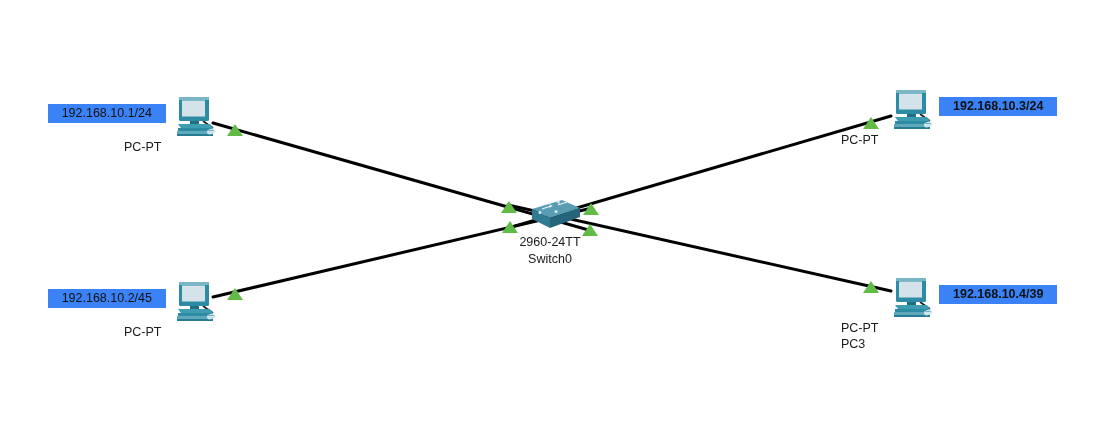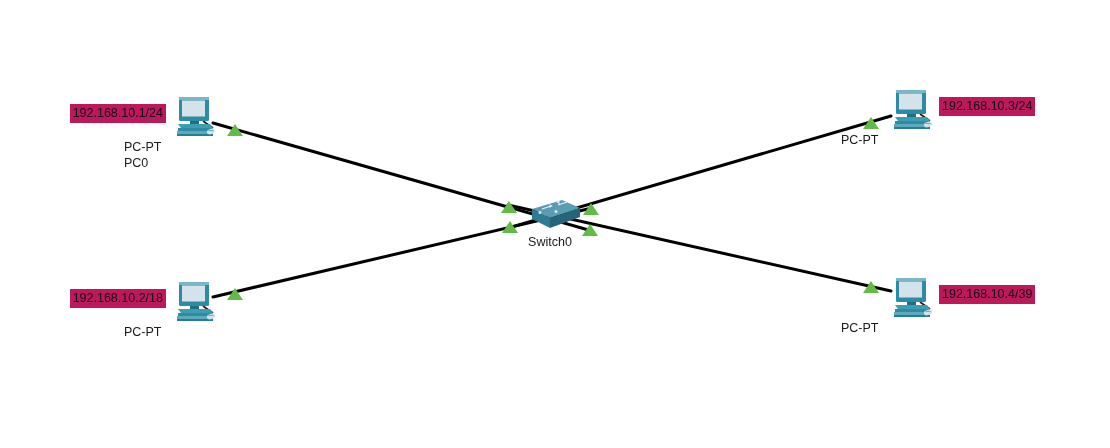--- a/index.html
+++ b/index.html
@@ -57,34 +57,35 @@
     top: 20px;
     width: 140px;
     text-align: center;
     color: #1a1a1a;
     font-size: 12.5px;
     line-height: 17px;
     white-space: nowrap;
   }
   .ip-label {
     position: absolute;
-    background: #be185d;
+    background: #3b82f6;
     color: #111111;
     font-size: 12.5px;
     line-height: 17px;
-    padding: 1px 3px;
+    padding: 1px 14px;
     white-space: nowrap;
   }
   .ip-left {
     right: 28px;
     top: -11px;
   }
   .ip-right {
     left: 28px;
     top: -11px;
+    font-weight: bold;
   }
 </style>
 </head>
 <body>
 
 <div id="canvas">
 
   <svg id="links" viewBox="0 0 1110 448" xmlns="http://www.w3.org/2000/svg">
     <g id="link-lines">
         <line x1="213" y1="123" x2="592" y2="231" stroke="#000000" stroke-width="3" stroke-linecap="round"></line>
@@ -114,42 +115,41 @@
             <rect x="20" y="30" width="9" height="3" fill="#1f6e84"></rect>
             <path d="M8 33 L40 33 L43 37 L11 37 Z" fill="#3f9db2"></path>
             <path d="M8 37 L43 37 L43 40 L8 40 Z" fill="#2d8ca3"></path>
             <path d="M7 40 L43 40 L43 43 L7 43 Z" fill="#5fa9bd"></path>
             <path d="M7 43 L43 43 L43 45 L7 45 Z" fill="#277c93"></path>
             <ellipse cx="41" cy="40.5" rx="4.2" ry="2.6" fill="#cfe3ea" transform="rotate(-18 41 40.5)"></ellipse>
             <path d="M38.5 39.5 L43.5 39.5" stroke="#6aa4b6" stroke-width="0.9"></path>
           </svg></div>
         <div class="dev-labels">
           <div>PC-PT</div>
-          <div>PC0</div>
         </div>
         <div class="ip-label ip-left">192.168.10.1/24</div>
       </div>
       <div class="node" style="left: 194px; top: 300px;">
         <div class="dev-icon"><svg viewBox="0 0 48 48" xmlns="http://www.w3.org/2000/svg">
             <path d="M33 30 L43 37" stroke="#1b1b1b" stroke-width="1.6" fill="none"></path>
             <rect x="9" y="6" width="30" height="24" rx="1.5" fill="#2d8ca3"></rect>
             <rect x="9" y="6" width="30" height="3" fill="#79b7c6"></rect>
             <rect x="12" y="9.5" width="23" height="16" fill="#d3e3e9"></rect>
             <rect x="20" y="30" width="9" height="3" fill="#1f6e84"></rect>
             <path d="M8 33 L40 33 L43 37 L11 37 Z" fill="#3f9db2"></path>
             <path d="M8 37 L43 37 L43 40 L8 40 Z" fill="#2d8ca3"></path>
             <path d="M7 40 L43 40 L43 43 L7 43 Z" fill="#5fa9bd"></path>
             <path d="M7 43 L43 43 L43 45 L7 45 Z" fill="#277c93"></path>
             <ellipse cx="41" cy="40.5" rx="4.2" ry="2.6" fill="#cfe3ea" transform="rotate(-18 41 40.5)"></ellipse>
             <path d="M38.5 39.5 L43.5 39.5" stroke="#6aa4b6" stroke-width="0.9"></path>
           </svg></div>
         <div class="dev-labels">
           <div>PC-PT</div>
         </div>
-        <div class="ip-label ip-left">192.168.10.2/18</div>
+        <div class="ip-label ip-left">192.168.10.2/45</div>
       </div>
       <div class="node" style="left: 911px; top: 108px;">
         <div class="dev-icon"><svg viewBox="0 0 48 48" xmlns="http://www.w3.org/2000/svg">
             <path d="M33 30 L43 37" stroke="#1b1b1b" stroke-width="1.6" fill="none"></path>
             <rect x="9" y="6" width="30" height="24" rx="1.5" fill="#2d8ca3"></rect>
             <rect x="9" y="6" width="30" height="3" fill="#79b7c6"></rect>
             <rect x="12" y="9.5" width="23" height="16" fill="#d3e3e9"></rect>
             <rect x="20" y="30" width="9" height="3" fill="#1f6e84"></rect>
             <path d="M8 33 L40 33 L43 37 L11 37 Z" fill="#3f9db2"></path>
             <path d="M8 37 L43 37 L43 40 L8 40 Z" fill="#2d8ca3"></path>
@@ -172,34 +172,36 @@
             <rect x="20" y="30" width="9" height="3" fill="#1f6e84"></rect>
             <path d="M8 33 L40 33 L43 37 L11 37 Z" fill="#3f9db2"></path>
             <path d="M8 37 L43 37 L43 40 L8 40 Z" fill="#2d8ca3"></path>
             <path d="M7 40 L43 40 L43 43 L7 43 Z" fill="#5fa9bd"></path>
             <path d="M7 43 L43 43 L43 45 L7 45 Z" fill="#277c93"></path>
             <ellipse cx="41" cy="40.5" rx="4.2" ry="2.6" fill="#cfe3ea" transform="rotate(-18 41 40.5)"></ellipse>
             <path d="M38.5 39.5 L43.5 39.5" stroke="#6aa4b6" stroke-width="0.9"></path>
           </svg></div>
         <div class="dev-labels">
           <div>PC-PT</div>
+          <div>PC3</div>
         </div>
         <div class="ip-label ip-right">192.168.10.4/39</div>
       </div>
       <div class="node" style="left: 550px; top: 214px;">
         <div class="sw-icon"><svg viewBox="0 0 64 44" xmlns="http://www.w3.org/2000/svg">
             <path d="M14 17 L44 8 L62 16 L32 26 Z" fill="#5a9db2"></path>
             <path d="M14 17 L32 26 L32 36 L14 27 Z" fill="#2f7b94"></path>
             <path d="M32 26 L62 16 L62 25 L32 36 Z" fill="#24657c"></path>
             <path d="M24 17 L33 14" stroke="#e8f2f5" stroke-width="1.1" fill="none"></path>
             <path d="M31.5 12.6 L33.6 14 L31.3 15.2" stroke="#e8f2f5" stroke-width="1.1" fill="none"></path>
             <path d="M40 13 L49 10" stroke="#e8f2f5" stroke-width="1.1" fill="none"></path>
             <path d="M41.6 8.8 L39.6 10.2 L41.9 11.4" stroke="#e8f2f5" stroke-width="1.1" fill="none"></path>
             <circle cx="22" cy="20.5" r="1.5" fill="#d8ebf0"></circle>
             <circle cx="38" cy="19.6" r="1.5" fill="#d8ebf0"></circle>
           </svg></div>
         <div class="sw-labels">
+          <div>2960-24TT</div>
           <div>Switch0</div>
         </div>
       </div>
     </div>
 
 </div>
 
 </body></html>

